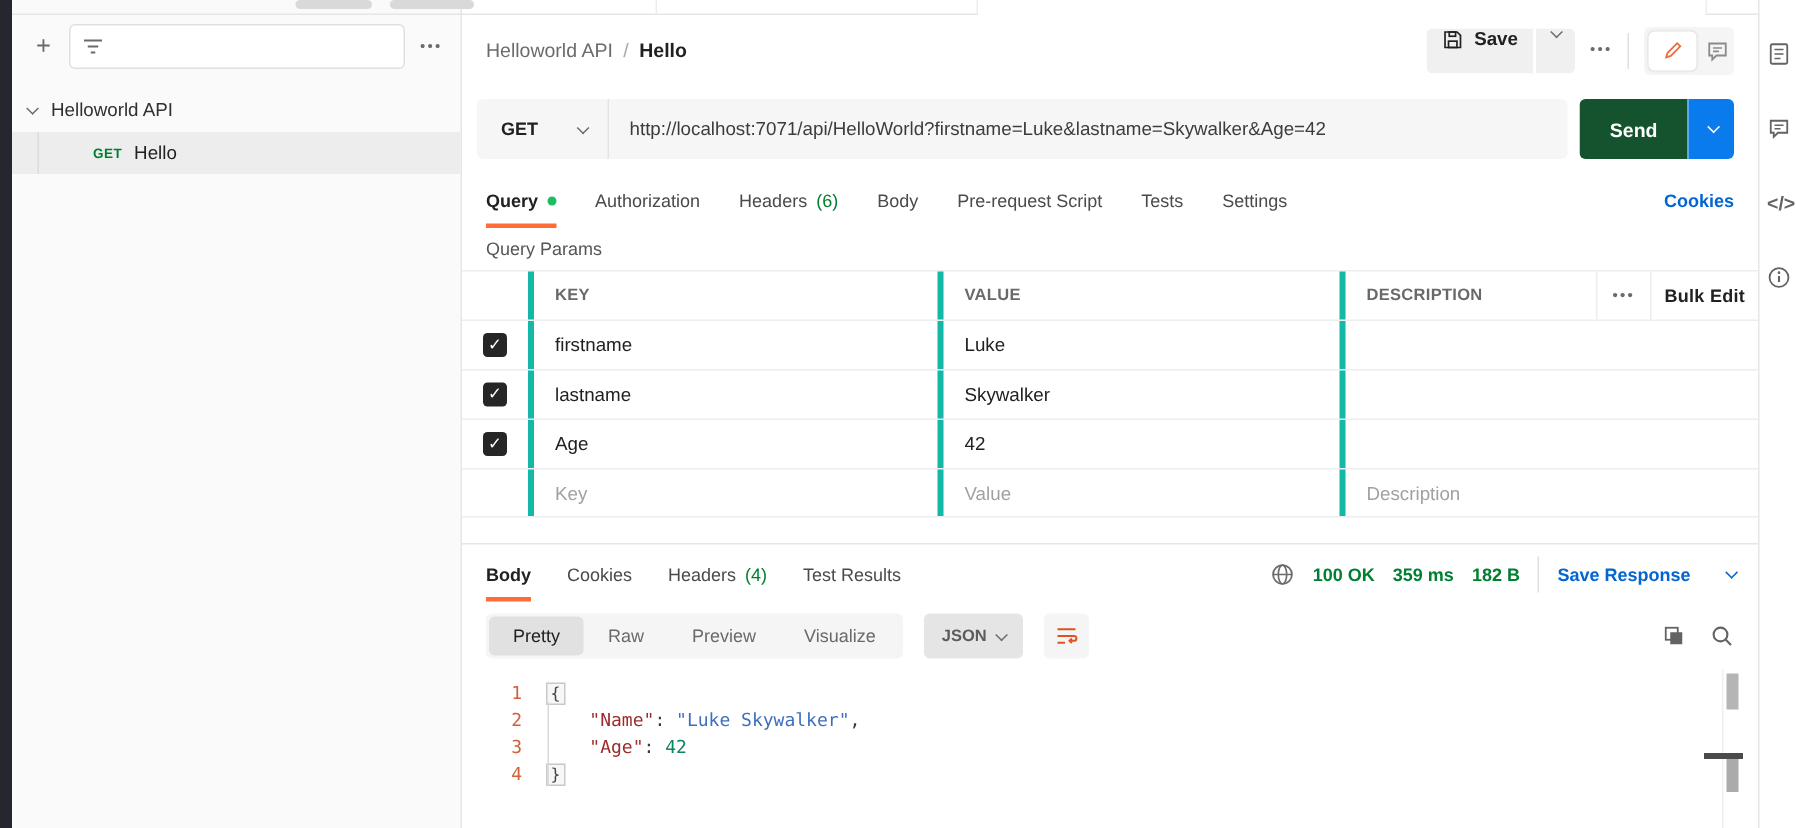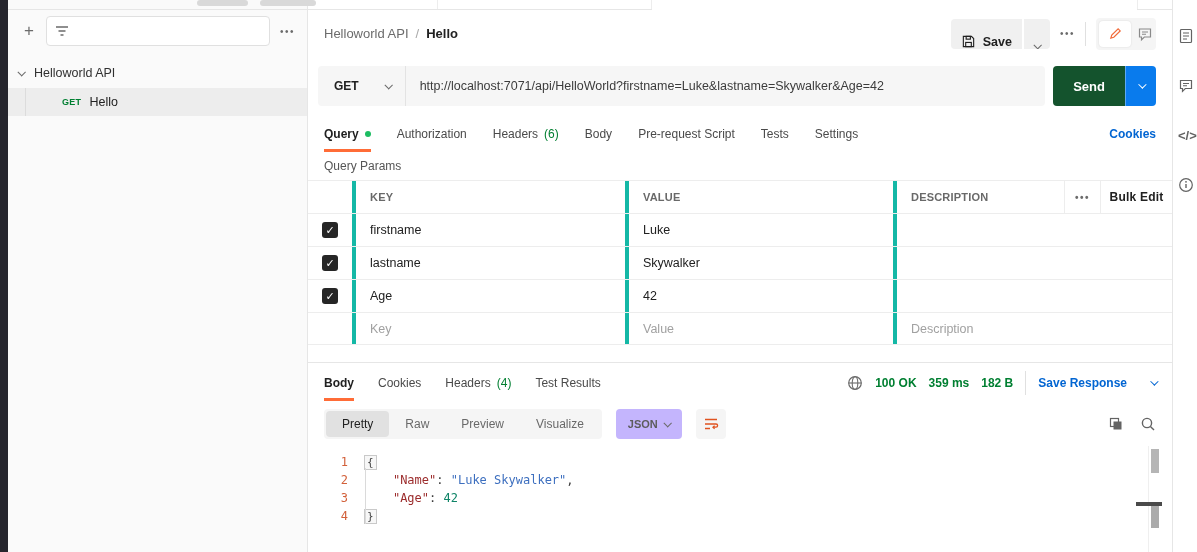--- a/index.html
+++ b/index.html
@@ -39,21 +39,21 @@
 
   
   .main { flex:1; display:flex; flex-direction:column; min-width:0; position:relative; }
   .tabstrip { height:9px; }
 
   .bc-row { display:flex; align-items:center; height:49px; padding:0 16px; }
   .breadcrumb { font-size:13px; display:flex; gap:7px; align-items:center; }
   .bc-col { color:#6b6b6b; } .bc-sep { color:#a8a8a8; } .bc-req { color:#212121; font-weight:600; }
   .bc-right { margin-left:auto; display:flex; align-items:center; gap:10px; }
   .savebtn { display:flex; align-items:center; border-radius:4px; overflow:hidden; cursor:pointer; }
-  .savebtn .seg { background:#f0f0f0; display:flex; align-items:flex-end; height:30px; padding:0 10px; }
+  .savebtn .seg { background:#f0f0f0; display:flex; align-items:flex-start; height:30px; padding:0 10px; }
   .savebtn .seg.main-seg { gap:7px; font-size:12.5px; font-weight:600; color:#212121; border-right:2px solid #fff; }
   .vdiv { width:1px; height:24px; background:#e0e0e0; }
   .edit-panel { display:flex; align-items:center; background:#f5f5f5; border-radius:4px; height:32px; padding:3px; gap:6px; }
   .edit-pencil { background:#fff; border-radius:4px; height:26px; width:32px; display:flex;
     align-items:center; justify-content:center; box-shadow:0 0 2px rgba(0,0,0,.12); cursor:pointer; }
 
   .url-row { display:flex; align-items:center; height:40px; margin:8px 16px 10px 10px; gap:8px; }
   .url-box { flex:1; display:flex; align-items:stretch; background:#f6f6f6; border-radius:4px; height:40px; }
   .method-box { display:flex; align-items:center; gap:26px; padding:0 14px 0 16px; cursor:pointer;
     border-right:1px solid #e3e3e3; }
@@ -100,21 +100,21 @@
   .stat { color:#007f31; font-weight:600; font-size:12px; }
   .saveresp { display:flex; align-items:center; gap:23px; color:#0265d2; font-weight:600; cursor:pointer; }
   .chev-b { display:inline-block; width:6px; height:6px; border-right:1.5px solid #0265d2;
     border-bottom:1.5px solid #0265d2; transform:rotate(45deg) translateY(-2px); }
 
   .resp-toolbar { display:flex; align-items:center; height:44px; padding:0 16px; gap:14px; }
   .segmented { display:flex; align-items:center; background:#f5f5f5; border-radius:4px; height:30px; padding:2px; }
   .seg-item { padding:0 16px; height:26px; display:flex; align-items:center; font-size:12px; color:#696969;
     cursor:pointer; border-radius:4px; }
   .seg-item.active { background:#e1e1e1; color:#212121; }
-  .lang-btn { display:flex; align-items:center; gap:6px; background:#c4b5fd; border-radius:4px;
+  .lang-btn { display:flex; align-items:center; gap:6px; background:#e5e5e5; border-radius:4px;
     height:30px; padding:0 12px; font-size:11px; font-weight:700; color:#5c5c5c; cursor:pointer; }
   .wrap-btn { width:30px; height:30px; background:#f5f5f5; border-radius:4px; display:flex;
     align-items:center; justify-content:center; cursor:pointer; }
   .tb-right { margin-left:auto; display:flex; align-items:center; gap:16px; }
   .tb-ic { cursor:pointer; display:flex; }
 
   .code-area { flex:1; position:relative; font:12px "DejaVu Sans Mono", monospace; padding-top:7px; }
   .code-line { display:flex; height:18px; line-height:18px; }
   .lnum { width:40px; text-align:right; color:#d2603a; flex:0 0 40px; }
   .lcontent { padding-left:16px; color:#3c3c3c; white-space:pre; }

